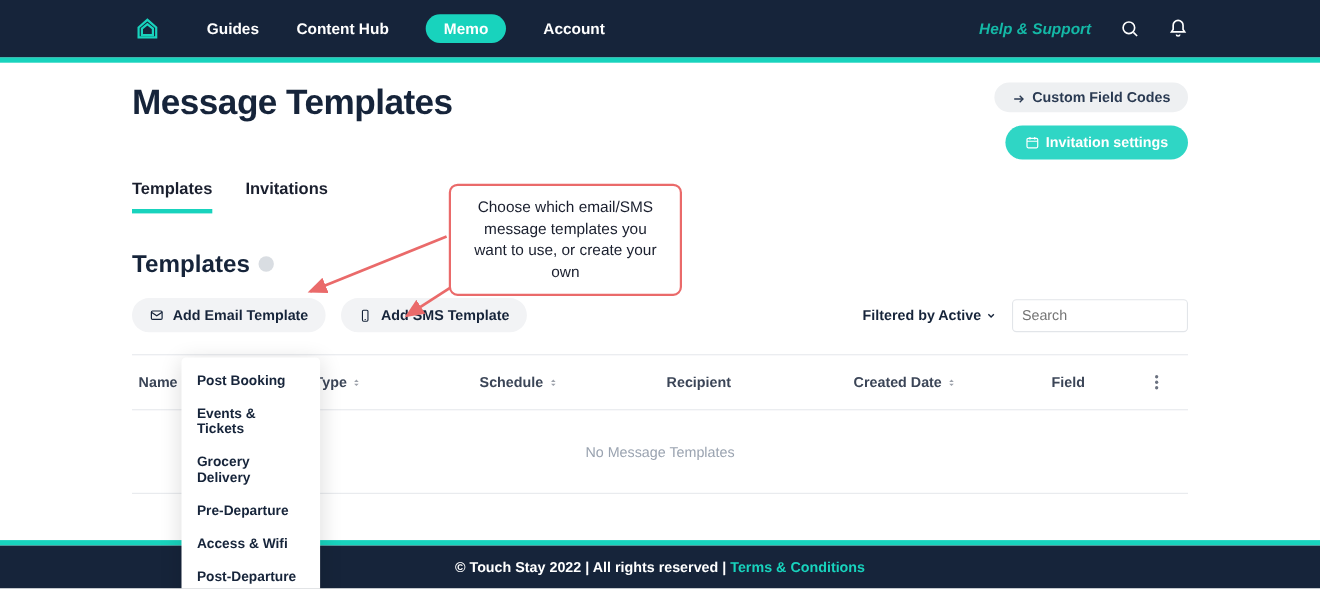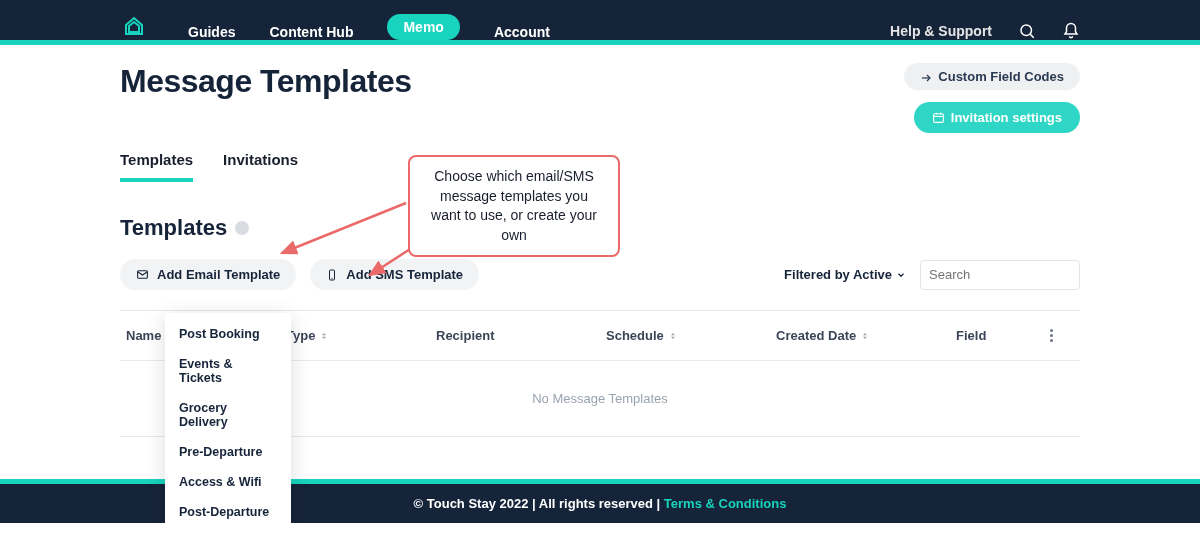--- a/index.html
+++ b/index.html
@@ -1,24 +1,24 @@
 <!DOCTYPE html>
 <html><head>
   <meta charset="utf-8">
   <style>
     * { box-sizing: border-box; margin: 0; padding: 0; }
     body { font-family: -apple-system, BlinkMacSystemFont, "Segoe UI", Arial, sans-serif; background: #fff; color: #16243a; width: 1200px; }
 
     
-    .topnav { background: #16243a; height: 40px; display: flex; align-items: flex-end; padding: 0 120px; position: relative; }
+    .topnav { background: #16243a; height: 52px; display: flex; align-items: center; padding: 0 120px; position: relative; }
     .topnav .logo { width: 28px; height: 28px; display: flex; align-items: center; justify-content: center; margin-right: 40px; }
     .topnav .nav-item { color: #fff; font-weight: 600; font-size: 14px; margin-right: 34px; cursor: pointer; }
     .topnav .nav-item.pill { background: #18d3bd; color: #fff; padding: 5px 16px; border-radius: 999px; }
     .topnav .right { margin-left: auto; display: flex; align-items: center; gap: 26px; }
-    .topnav .right .help { color: #e5e5e5; font-weight: 600; font-size: 14px; cursor: pointer; }
+    .topnav .right .help { color: #14b8a6; font-weight: 600; font-size: 14px; cursor: pointer; font-style: italic; }
     .topnav .icon { width: 18px; height: 18px; color: #fff; cursor: pointer; }
 
     .teal-bar { height: 5px; background: #18d3bd; }
 
     .page { padding: 0 120px; position: relative; }
 
     .top-row { display: flex; justify-content: space-between; align-items: flex-start; padding-top: 18px; }
     h1.page-title { font-size: 32px; font-weight: 800; letter-spacing: -0.5px; }
 
     .top-actions { display: flex; flex-direction: column; align-items: flex-end; gap: 12px; }
@@ -166,28 +166,28 @@
     <div class="thead">
       <div class="col col-name">
           <span>Name</span>
         </div>
       <div class="col col-type">
           <span>Type</span>
           <svg class="sort-icon" viewBox="0 0 24 24" fill="currentColor">
             <path d="M7 10l5-5 5 5H7zM7 14l5 5 5-5H7z"></path>
           </svg>
         </div>
-      <div class="col col-recipient">
-          <span>Recipient</span>
-        </div>
       <div class="col col-schedule">
           <span>Schedule</span>
           <svg class="sort-icon" viewBox="0 0 24 24" fill="currentColor">
             <path d="M7 10l5-5 5 5H7zM7 14l5 5 5-5H7z"></path>
           </svg>
+        </div>
+      <div class="col col-recipient">
+          <span>Recipient</span>
         </div>
       <div class="col col-created">
           <span>Created Date</span>
           <svg class="sort-icon" viewBox="0 0 24 24" fill="currentColor">
             <path d="M7 10l5-5 5 5H7zM7 14l5 5 5-5H7z"></path>
           </svg>
         </div>
       <div class="col col-status">
           <span>Field</span>
         </div>

